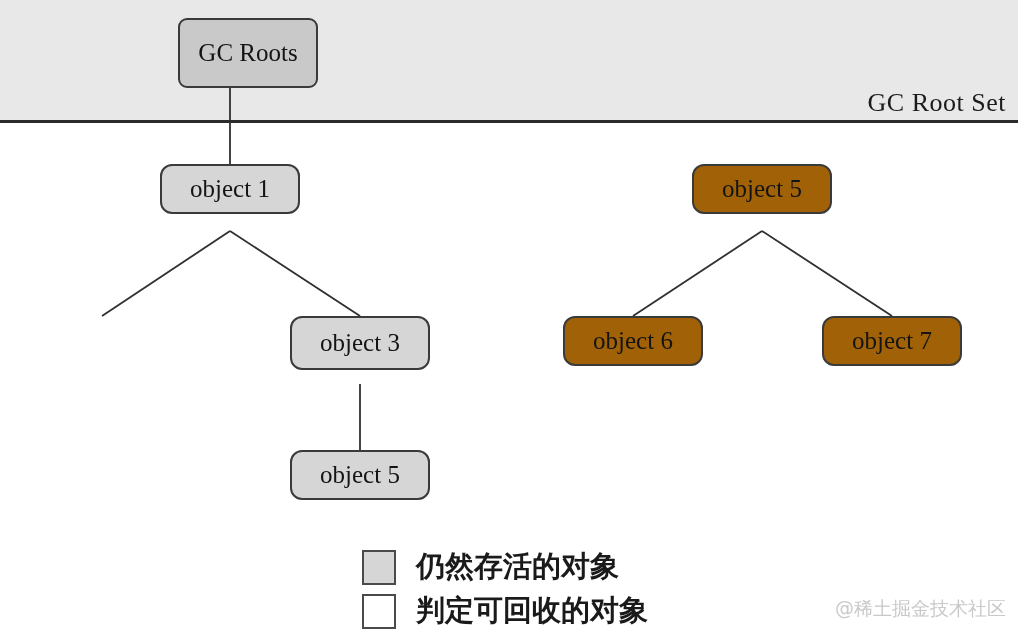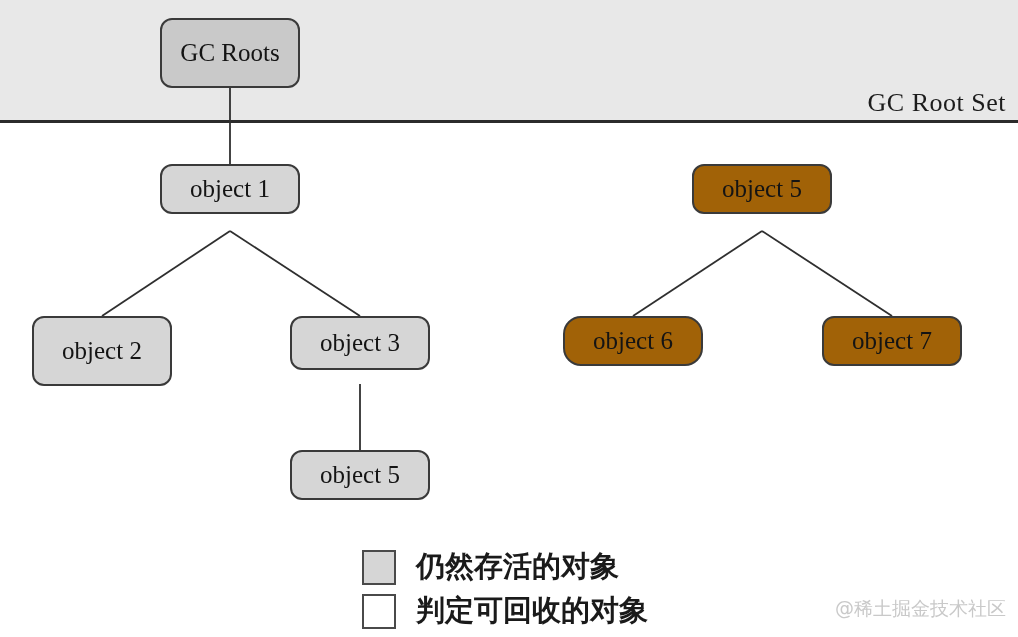--- a/index.html
+++ b/index.html
@@ -100,33 +100,32 @@
 
   <svg class="edges" viewBox="0 0 1018 637" xmlns="http://www.w3.org/2000/svg">
     <line x1="230" y1="88" x2="230" y2="164"></line>
     <line x1="230" y1="231" x2="102" y2="316"></line>
     <line x1="230" y1="231" x2="360" y2="316"></line>
     <line x1="360" y1="384" x2="360" y2="451"></line>
     <line x1="762" y1="231" x2="633" y2="316"></line>
     <line x1="762" y1="231" x2="892" y2="316"></line>
   </svg>
 
-  <div class="node root" style="left:160px; top:18px;">GC Roots</div>
+  <div class="node root" style="left:178px; top:18px;border-radius:9px;">GC Roots</div>
 
   <div class="node alive" style="left:160px; top:164px;">object 1</div>
 
-  <div class="node alive" style="left:32px; top:316px; height:70px;">object 2</div>
 
   <div class="node alive" style="left:290px; top:316px; height:54px;">object 3</div>
 
   <div class="node alive" style="left:290px; top:450px;">object 5</div>
 
   <div class="node collectable" style="left:692px; top:164px;">object 5</div>
 
-  <div class="node collectable" style="left:563px; top:316px;border-radius:18px;">object 6</div>
+  <div class="node collectable" style="left:563px; top:316px;">object 6</div>
 
   <div class="node collectable" style="left:822px; top:316px;">object 7</div>
 
   <div class="legend">
     <div class="legend-row">
       <span class="swatch alive"></span>
       <span class="legend-label">仍然存活的对象</span>
     </div>
     <div class="legend-row">
       <span class="swatch collectable"></span>

